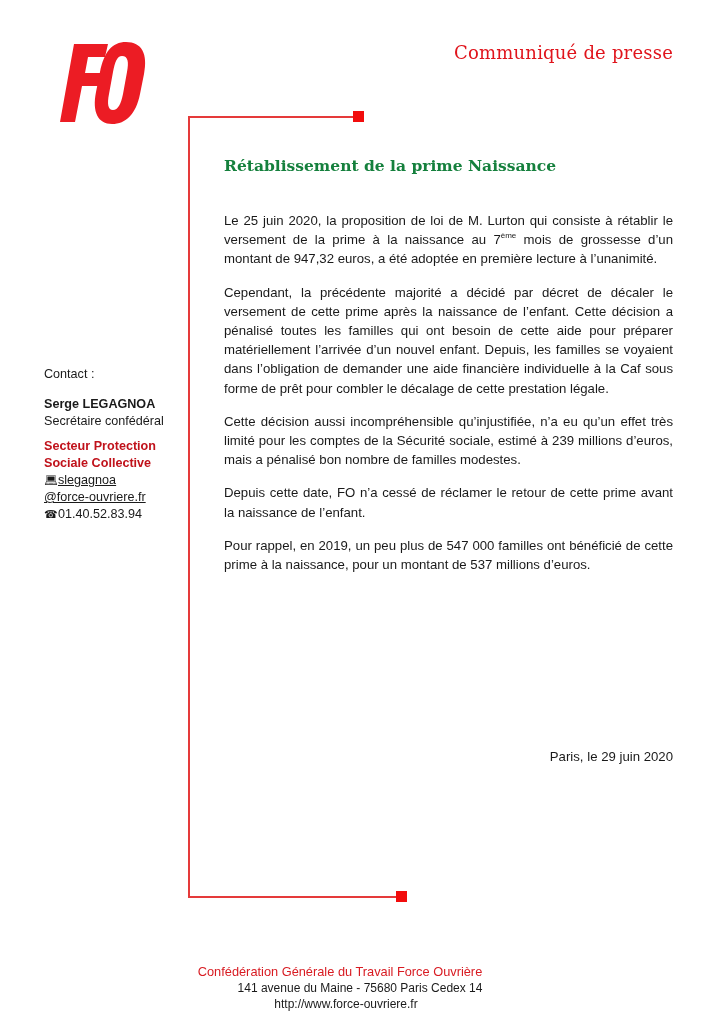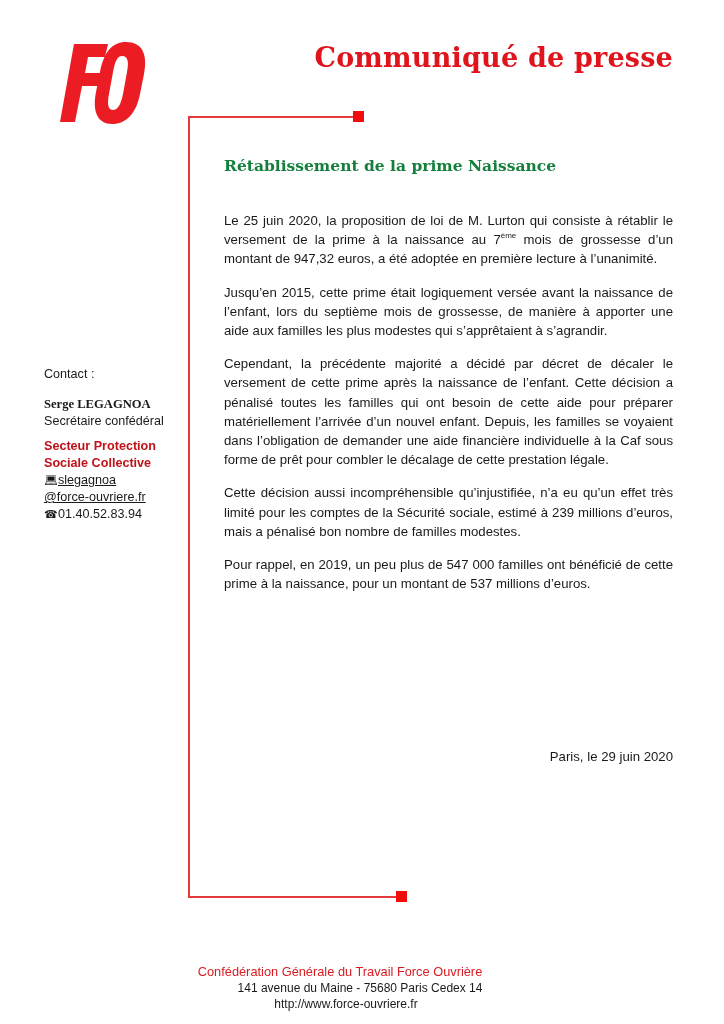--- a/index.html
+++ b/index.html
@@ -1,32 +1,32 @@
 <!DOCTYPE html>
 <html><head>
 <meta charset="utf-8">
 <style>
   html, body { margin:0; padding:0; background:#fff; }
   body { width:724px; height:1024px; position:relative; overflow:hidden; font-family:"Liberation Sans", sans-serif; color:#1a1a1a; }
   .logo { position:absolute; left:58px; top:42px; width:90px; height:82px; }
-  .press-title { position:absolute; left:300px; top:42px; width:373px; text-align:right; font-family:"DejaVu Serif", serif; font-weight:bold; font-size:27px; color:#e0141c; letter-spacing:0.2px; }
+  .press-title { position:absolute; left:300px; top:42px; width:373px; text-align:right; font-family:"DejaVu Serif", serif; font-weight:normal; font-size:18px; color:#e0141c; letter-spacing:0.2px; }
   .frame-v { position:absolute; left:188px; top:116px; width:2px; height:782px; background:#e53a3a; }
   .frame-top { position:absolute; left:188px; top:116px; width:166px; height:2px; background:#e53a3a; }
   .frame-bot { position:absolute; left:188px; top:896px; width:208px; height:2px; background:#e53a3a; }
   .sq { position:absolute; width:11px; height:11px; background:#f20d0d; }
   .sq-top { left:353px; top:111px; }
   .sq-bot { left:396px; top:891px; }
   .headline { position:absolute; left:224px; top:156px; font-family:"DejaVu Serif", serif; font-weight:bold; font-size:15.5px; color:#15803d; }
   .body { position:absolute; left:224px; top:211px; width:449px; font-size:13.2px; line-height:19.2px; text-align:justify; color:#1a1a1a; }
   .body p { margin:0 0 14px 0; }
   .body sup { font-size:8px; line-height:0; vertical-align:6px; }
   .date { position:absolute; right:51px; top:749px; font-size:13.2px; color:#1a1a1a;padding-left:20px; }
   .contact { position:absolute; left:44px; top:366px; width:140px; font-size:12.6px; color:#1a1a1a; line-height:17px; }
   .contact .lbl { margin-bottom:13px; }
-  .contact .name { font-family:Liberation Serif, serif; font-weight:bold; font-size:12.6px; }
+  .contact .name { font-family:Liberation Sans, sans-serif; font-weight:bold; font-size:12.6px; }
   .contact .role { margin-bottom:8px; }
   .contact .sector { color:#c0121b; font-weight:bold; margin-bottom:0; }
   .contact a { color:#1a1a1a; text-decoration:underline; }
   .contact .ic { display:inline-block; width:14px; font-size:11px; }
   .footer { position:absolute; left:0; top:964px; width:720px; text-align:center; font-size:12px; line-height:16px; }
   .footer .org { color:#d81b22; font-size:12.8px; margin-left:-40px; }
   .footer .addr { color:#1a1a1a; margin-left:0px; }
   .footer .url { color:#1a1a1a; margin-left:-28px; }
 </style>
 </head>
@@ -46,23 +46,23 @@
 <div class="frame-v"></div>
 <div class="frame-top"></div>
 <div class="frame-bot"></div>
 <div class="sq sq-top"></div>
 <div class="sq sq-bot"></div>
 
 <div class="headline">Rétablissement de la prime Naissance</div>
 
 <div class="body">
   <p><span>Le 25 juin 2020, la proposition de loi de M. Lurton qui consiste à rétablir le versement de la prime à la naissance au 7</span><sup>ème</sup><span> mois de grossesse d’un montant de 947,32 euros, a été adoptée en première lecture à l’unanimité.</span></p>
-  <p>Jusqu’en 2015, cette prime était logiquement versée avant la naissance de l’enfant, lors du septième mois de grossesse, de manière à apporter une aide aux familles les plus modestes qui s’apprêtaient à s’agrandir.</p>
   <p>Cependant, la précédente majorité a décidé par décret de décaler le versement de cette prime après la naissance de l’enfant. Cette décision a pénalisé toutes les familles qui ont besoin de cette aide pour préparer matériellement l’arrivée d’un nouvel enfant. Depuis, les familles se voyaient dans l’obligation de demander une aide financière individuelle à la Caf sous forme de prêt pour combler le décalage de cette prestation légale.</p>
   <p>Cette décision aussi incompréhensible qu’injustifiée, n’a eu qu’un effet très limité pour les comptes de la Sécurité sociale, estimé à 239 millions d’euros, mais a pénalisé bon nombre de familles modestes.</p>
+  <p>Depuis cette date, FO n’a cessé de réclamer le retour de cette prime avant la naissance de l’enfant.</p>
   <p>Pour rappel, en 2019, un peu plus de 547 000 familles ont bénéficié de cette prime à la naissance, pour un montant de 537 millions d’euros.</p>
 </div>
 
 <div class="date">Paris, le 29 juin 2020</div>
 
 <div class="contact">
   <div class="lbl">Contact :</div>
   <div class="name">Serge LEGAGNOA</div>
   <div class="role">Secrétaire confédéral</div>
   <div class="sector">

